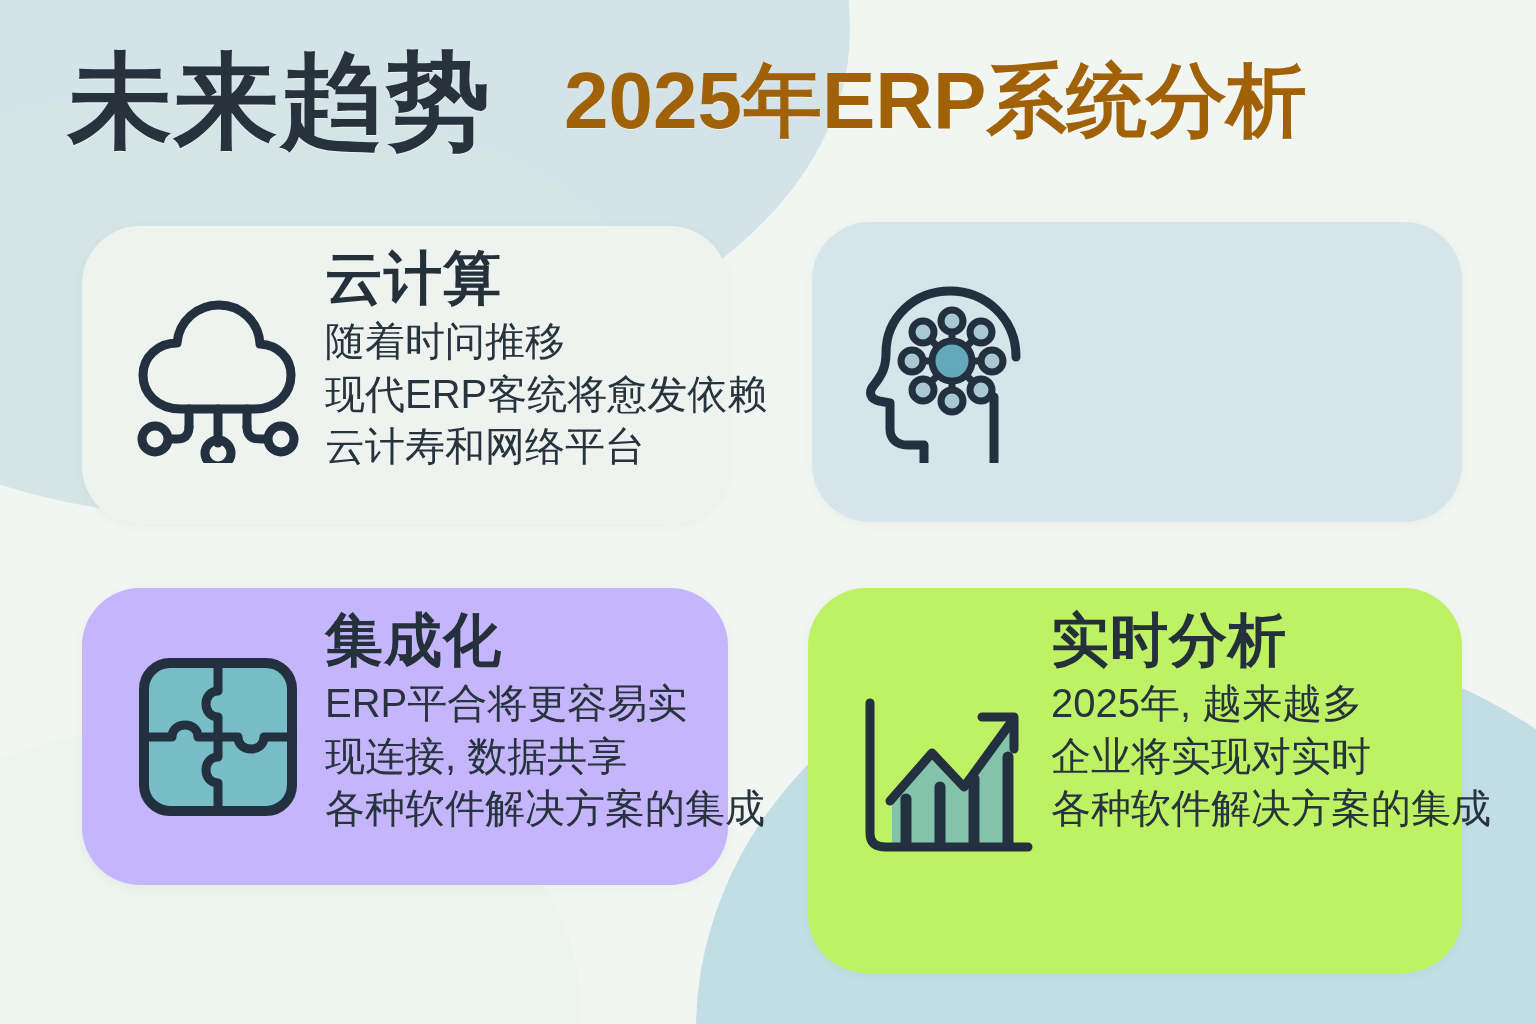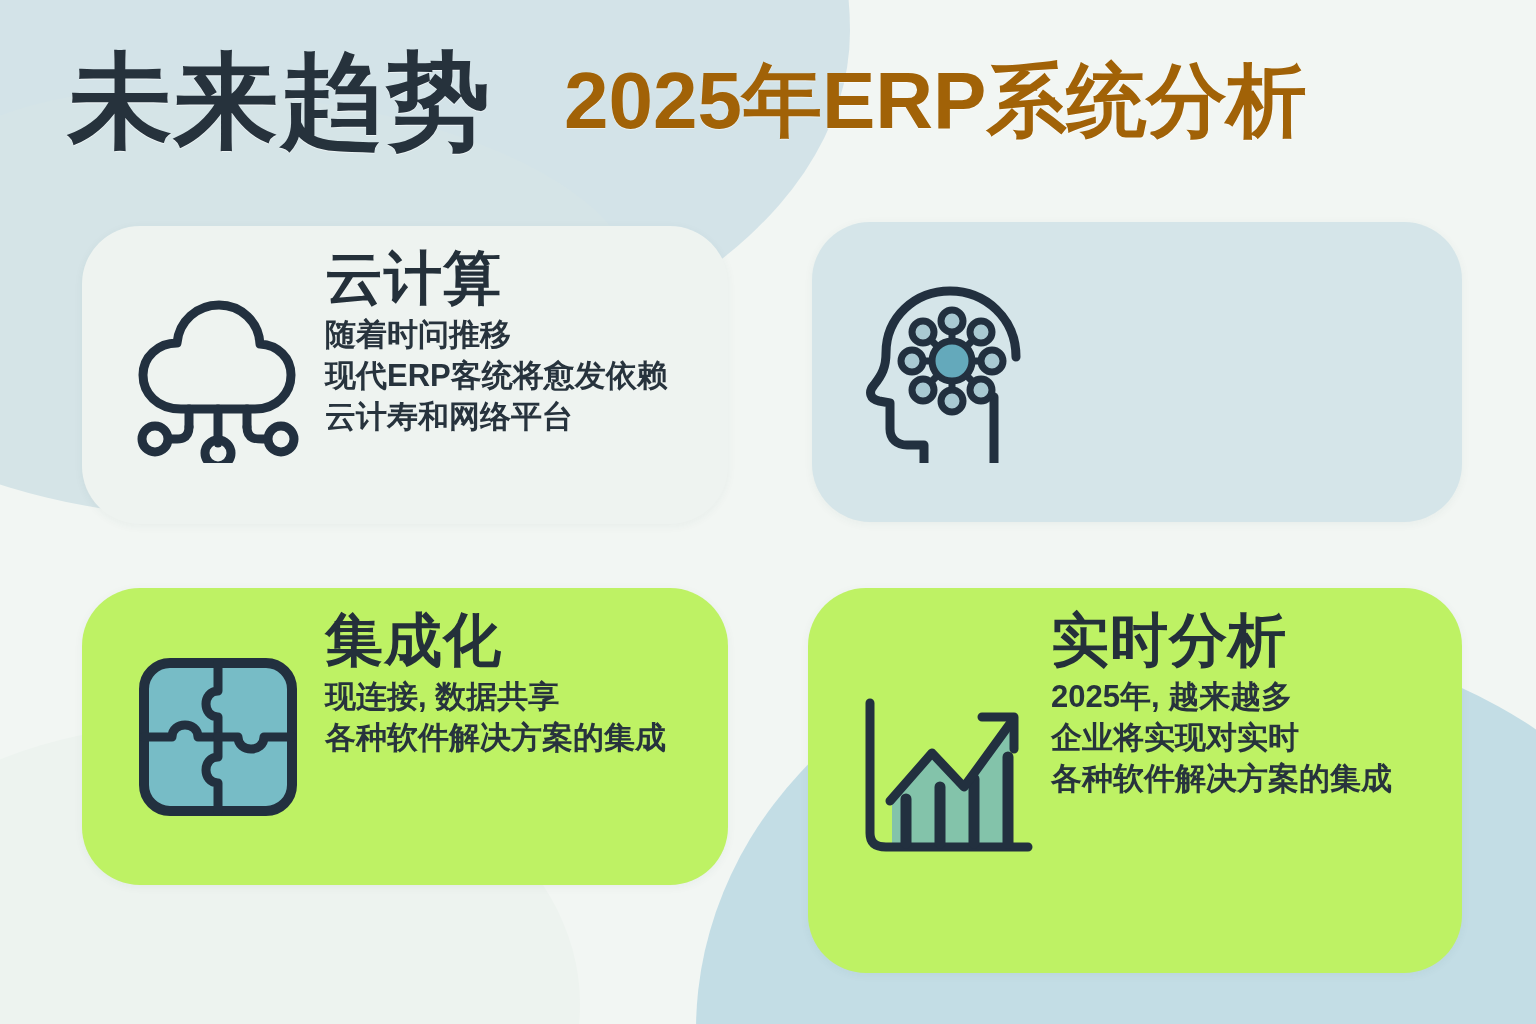--- a/index.html
+++ b/index.html
@@ -100,21 +100,21 @@
     position: absolute;
     border-radius: 58px;
     box-sizing: border-box;
     display: flex;
     align-items: flex-start;
     box-shadow: 0 2px 10px rgba(40,70,80,.05);
     padding-left: 28px;
   }
   #card-cloud     { left: 82px;  top: 226px; width: 646px; height: 298px; background: #eef3f0; }
   #card-ai        { left: 812px; top: 222px; width: 650px; height: 300px; background: #d5e5e9; }
-  #card-integrate { left: 82px;  top: 588px; width: 646px; height: 297px; background: #bef264; }
+  #card-integrate { left: 82px;  top: 588px; width: 646px; height: 297px; background: #c4b5fd; }
   #card-realtime  { left: 808px; top: 588px; width: 654px; height: 385px; background: #bef264; }
 
   .card-icon {
     width: 215px;
     min-width: 215px;
     height: 100%;
     display: flex;
     align-items: center;
     justify-content: center;
   }
@@ -128,22 +128,22 @@
   .card-title {
     font-size: 58px;
     font-weight: 700;
     color: #24303a;
     line-height: 1.05;
     letter-spacing: 1px;
     margin: 0 0 6px 0;
     white-space: nowrap;
   }
   .card-desc {
-    font-size: 31px;
-    font-weight: 700;
+    font-size: 40px;
+    font-weight: 400;
     color: #27333d;
     line-height: 1.32;
     letter-spacing: 0px;
   }
   .card-desc div { white-space: nowrap; }
 
   
   .ico-stroke {
     fill: none;
     stroke: #22303f;
@@ -235,20 +235,21 @@
         <path class="ico-stroke" stroke-width="9" d="M86 12 L86 40 C70 40 70 66 86 66 L86 86"></path>
         <path class="ico-stroke" stroke-width="9" d="M86 86 L86 106 C70 106 70 132 86 132 L86 160"></path>
 
         <path class="ico-stroke" stroke-width="9" d="M12 86 L40 86 C40 70 66 70 66 86 L86 86"></path>
         <path class="ico-stroke" stroke-width="9" d="M86 86 L106 86 C106 102 132 102 132 86 L160 86"></path>
       </svg>
     </div>
     <div class="card-body">
       <div class="card-title">集成化</div>
       <div class="card-desc">
+        <div>ERP平合将更容易实</div>
         <div>现连接, 数据共享</div>
         <div>各种软件解决方案的集成</div>
       </div>
     </div>
   </div>
 
   <div class="card" id="card-realtime">
     <div class="card-icon">
       <svg width="184" height="180" viewBox="0 0 184 180" aria-hidden="true">
 

